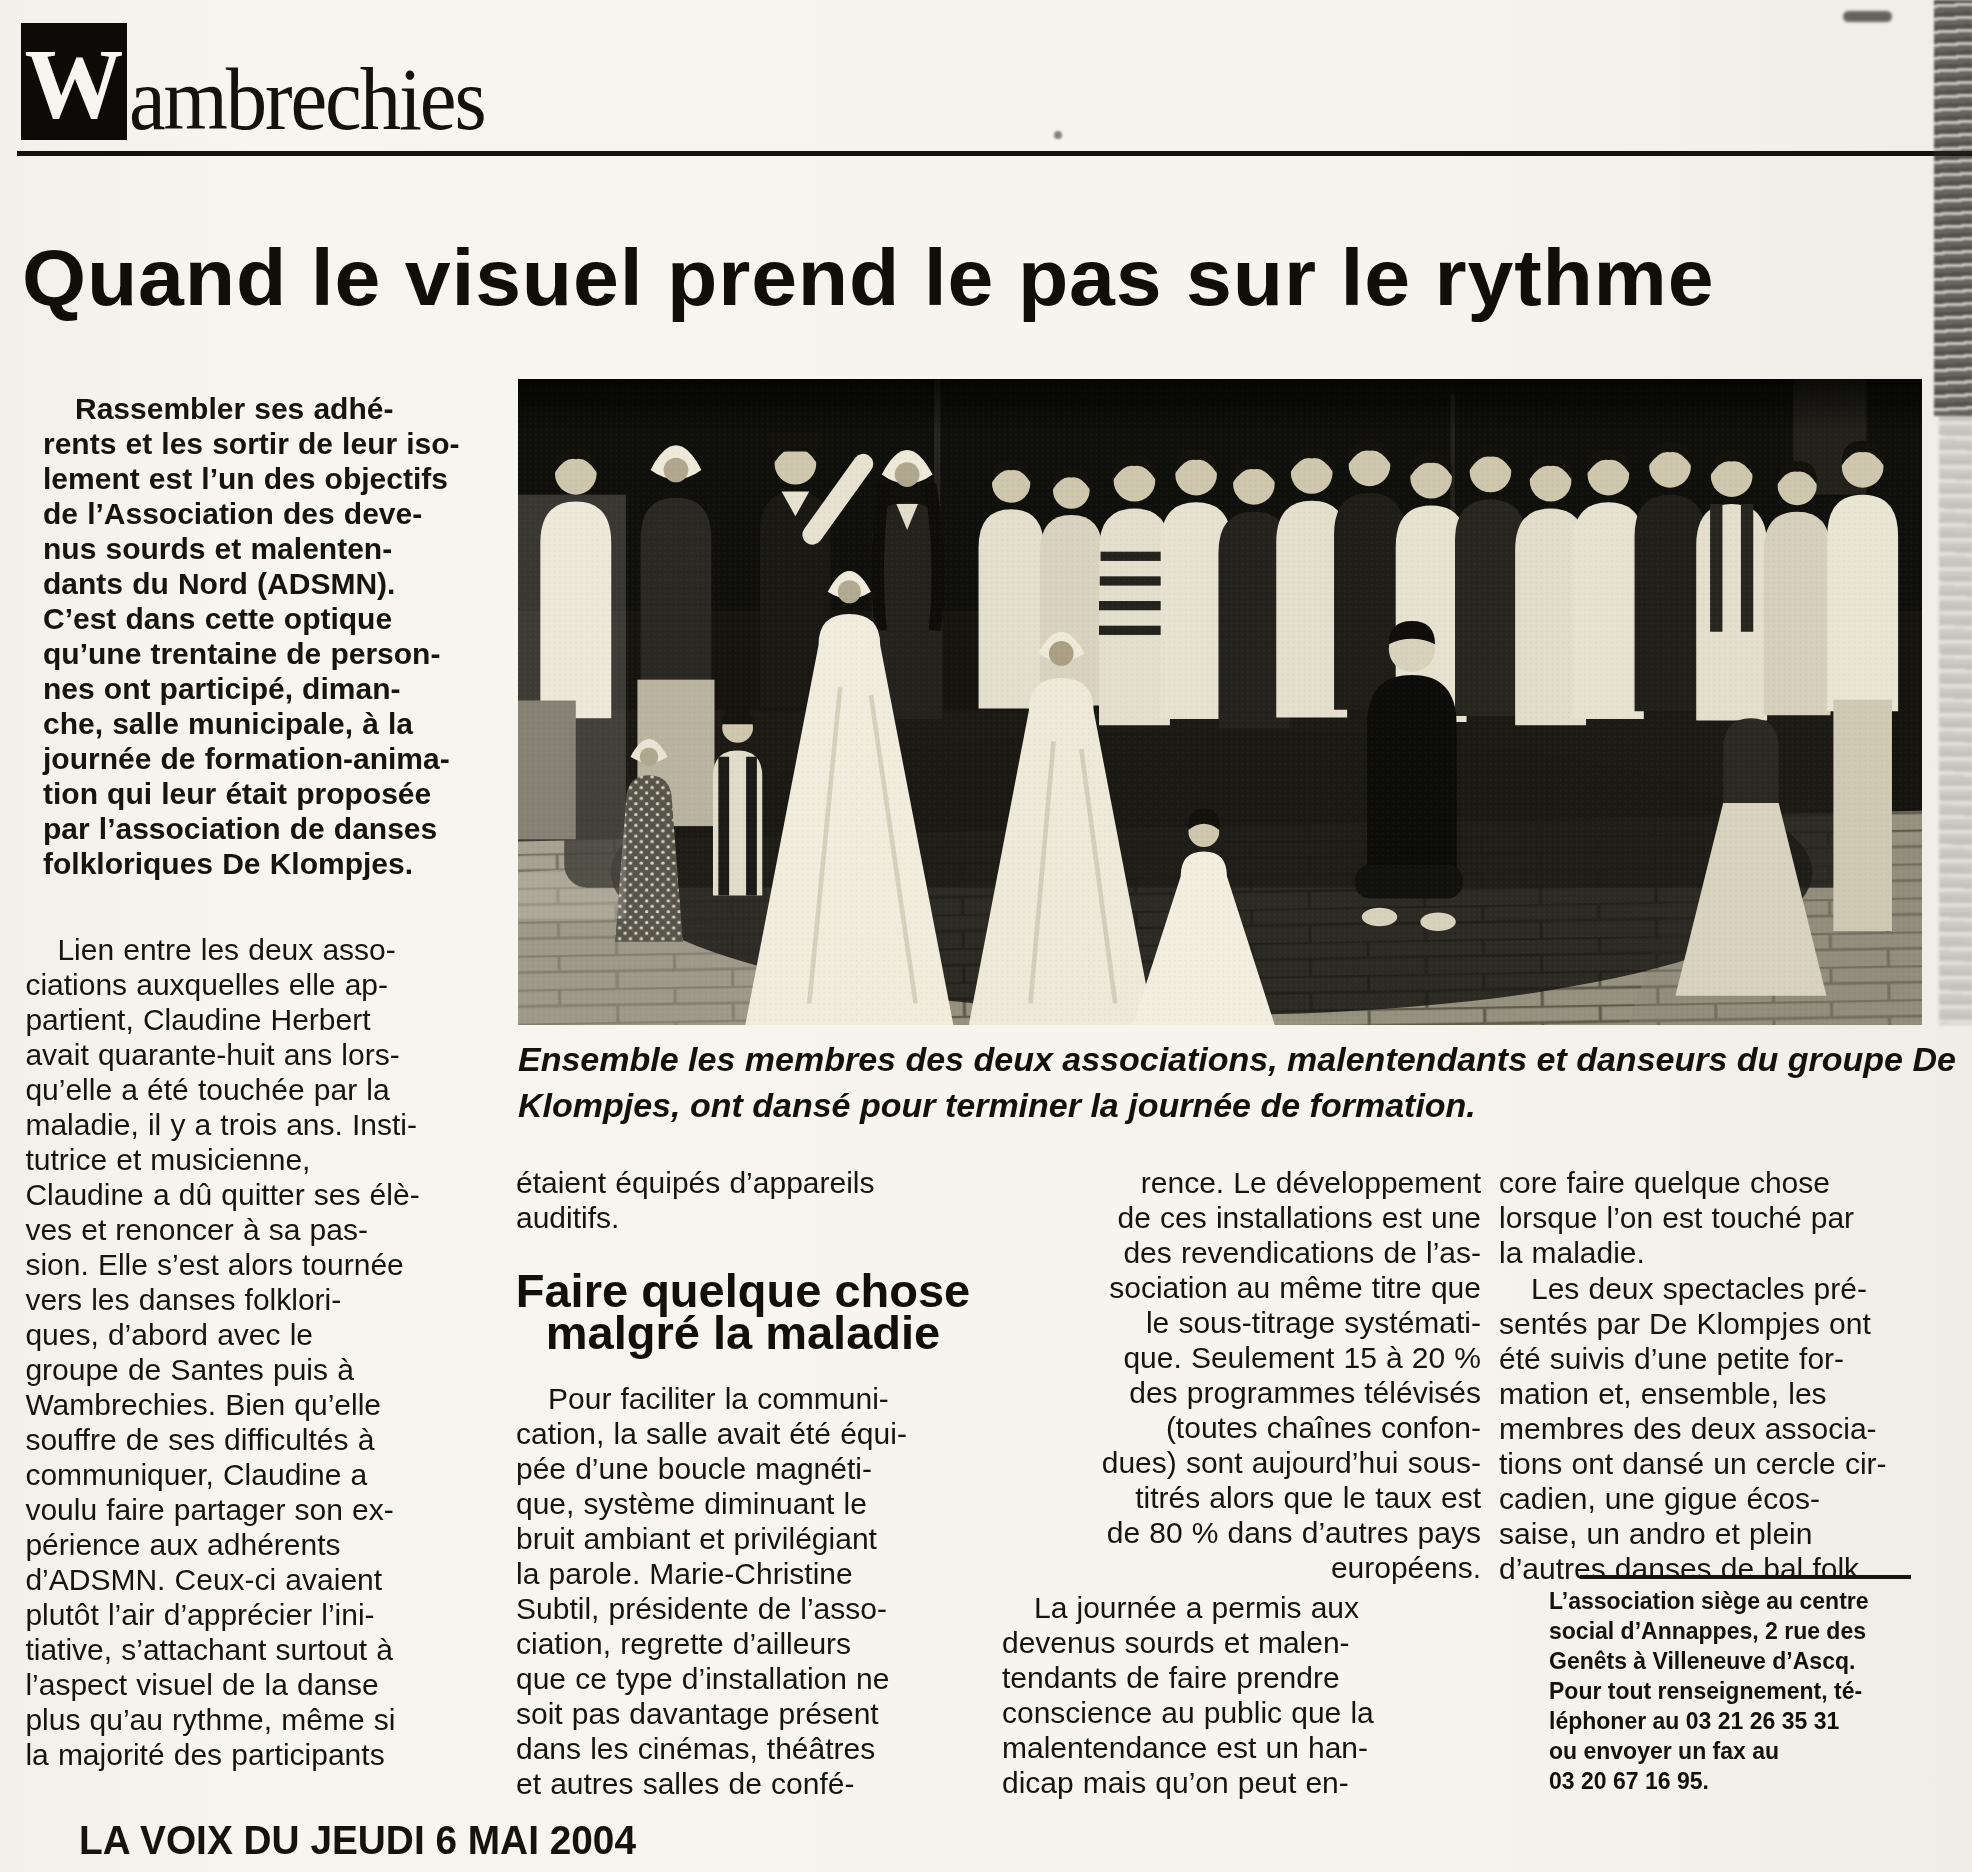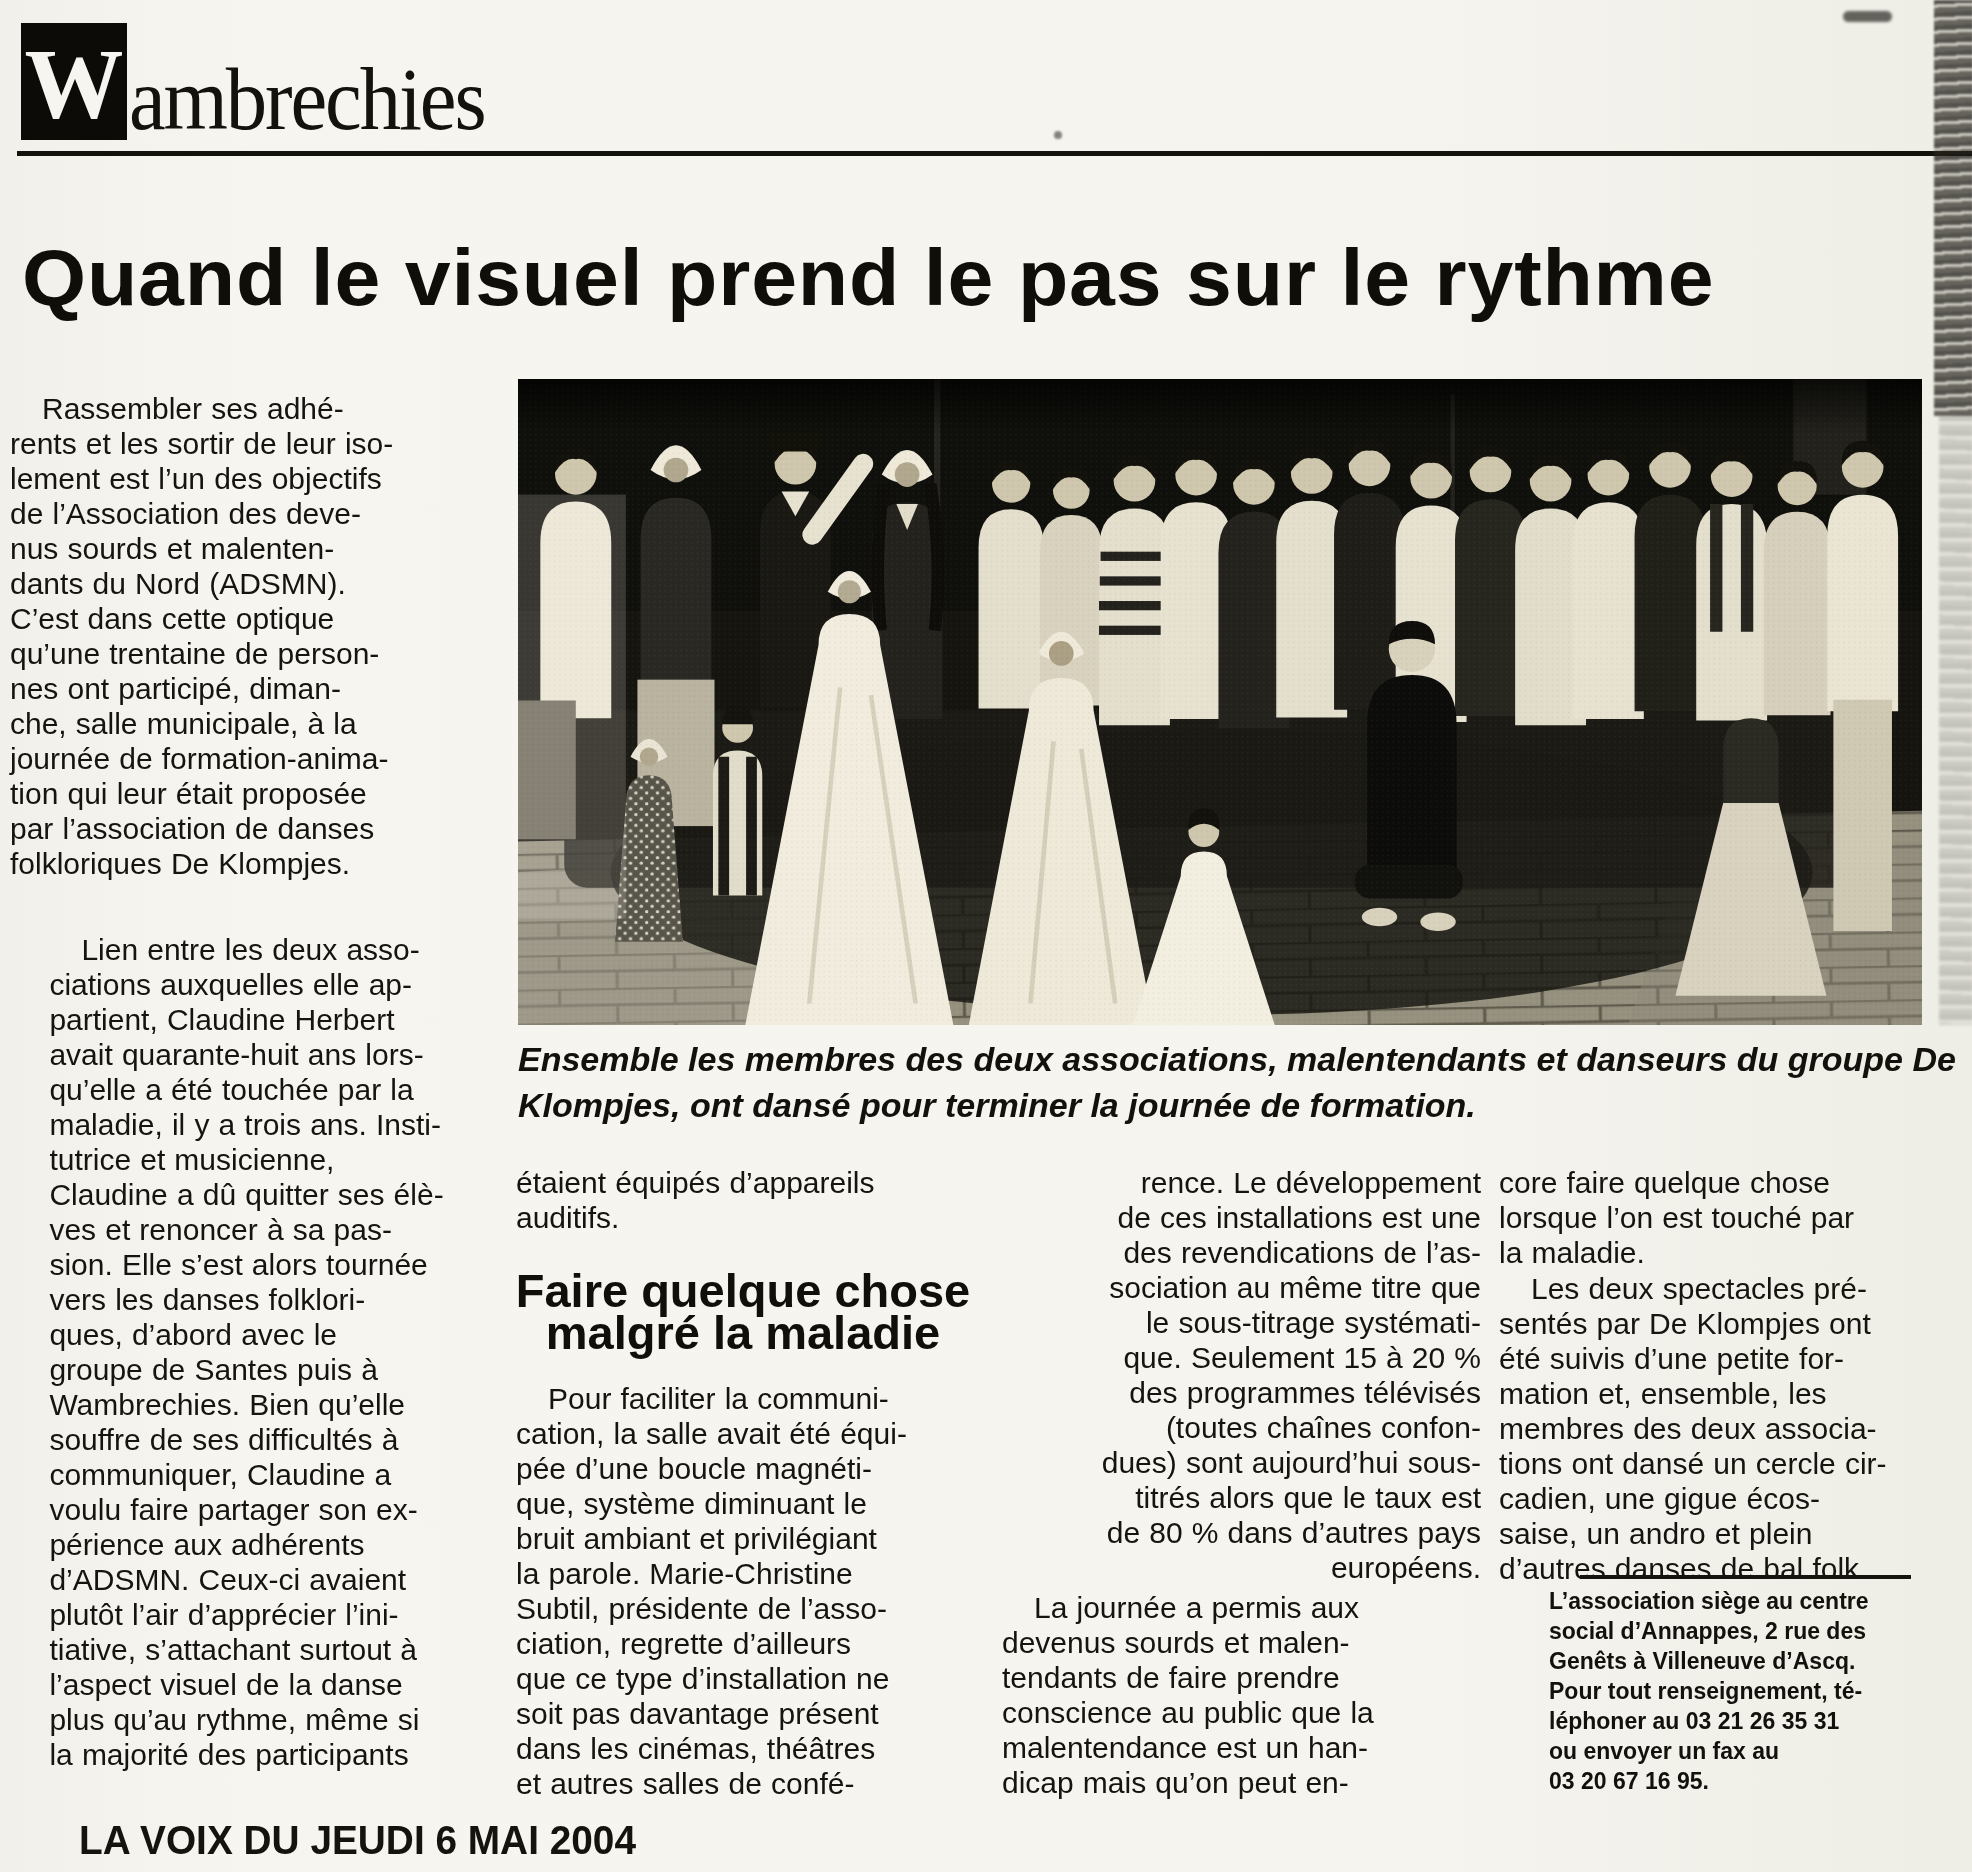--- a/index.html
+++ b/index.html
@@ -31,22 +31,22 @@
   .photo svg { display:block; width:100%; height:100%; }
 
   
   .caption { left:518px; top:1036px; width:1441px; font-size:34px; line-height:46px;
              font-weight:700; font-style:italic; white-space:pre-line; color:#12110b; }
 
   
   .body-block { font-size:30px; line-height:35px; white-space:pre-line; color:#15140e;
                 word-spacing:0.8px; }
   .indent { text-indent:32px; }
-  .col1p1 { left:10px;   top:391px;  width:487px; }
-  .col1p2 { left:25.4px;   top:932px; width:487px;margin-left:24px; }
+  .col1p1 { left:43px;   top:391px;  width:487px;font-weight:bold; }
+  .col1p2 { left:25.4px;   top:932px; width:487px; }
   .col2p1 { left:516px;  top:1165px; width:472px; }
   .subhead { left:512px; top:1270px; width:462px; font-size:47px; line-height:42px;
              font-weight:700; text-align:center; white-space:pre-line; color:#100f0a; }
   .col2p2 { left:516px;  top:1381px; width:472px; }
   .col3p1 { left:1002px; top:1165px; width:479px;text-align:right; }
   .col3p2 { left:1002px; top:1590px; width:479px; }
   .col4p1 { left:1499px; top:1165px; width:453px; }
   .col4p2 { left:1499px; top:1271px; width:453px; }
   .box-rule { left:1580px; top:1575px; width:331px; height:3.9px; background:#15140e; }
   .infobox  { left:1549px; top:1586px; width:391px; font-size:23px; line-height:30px;

